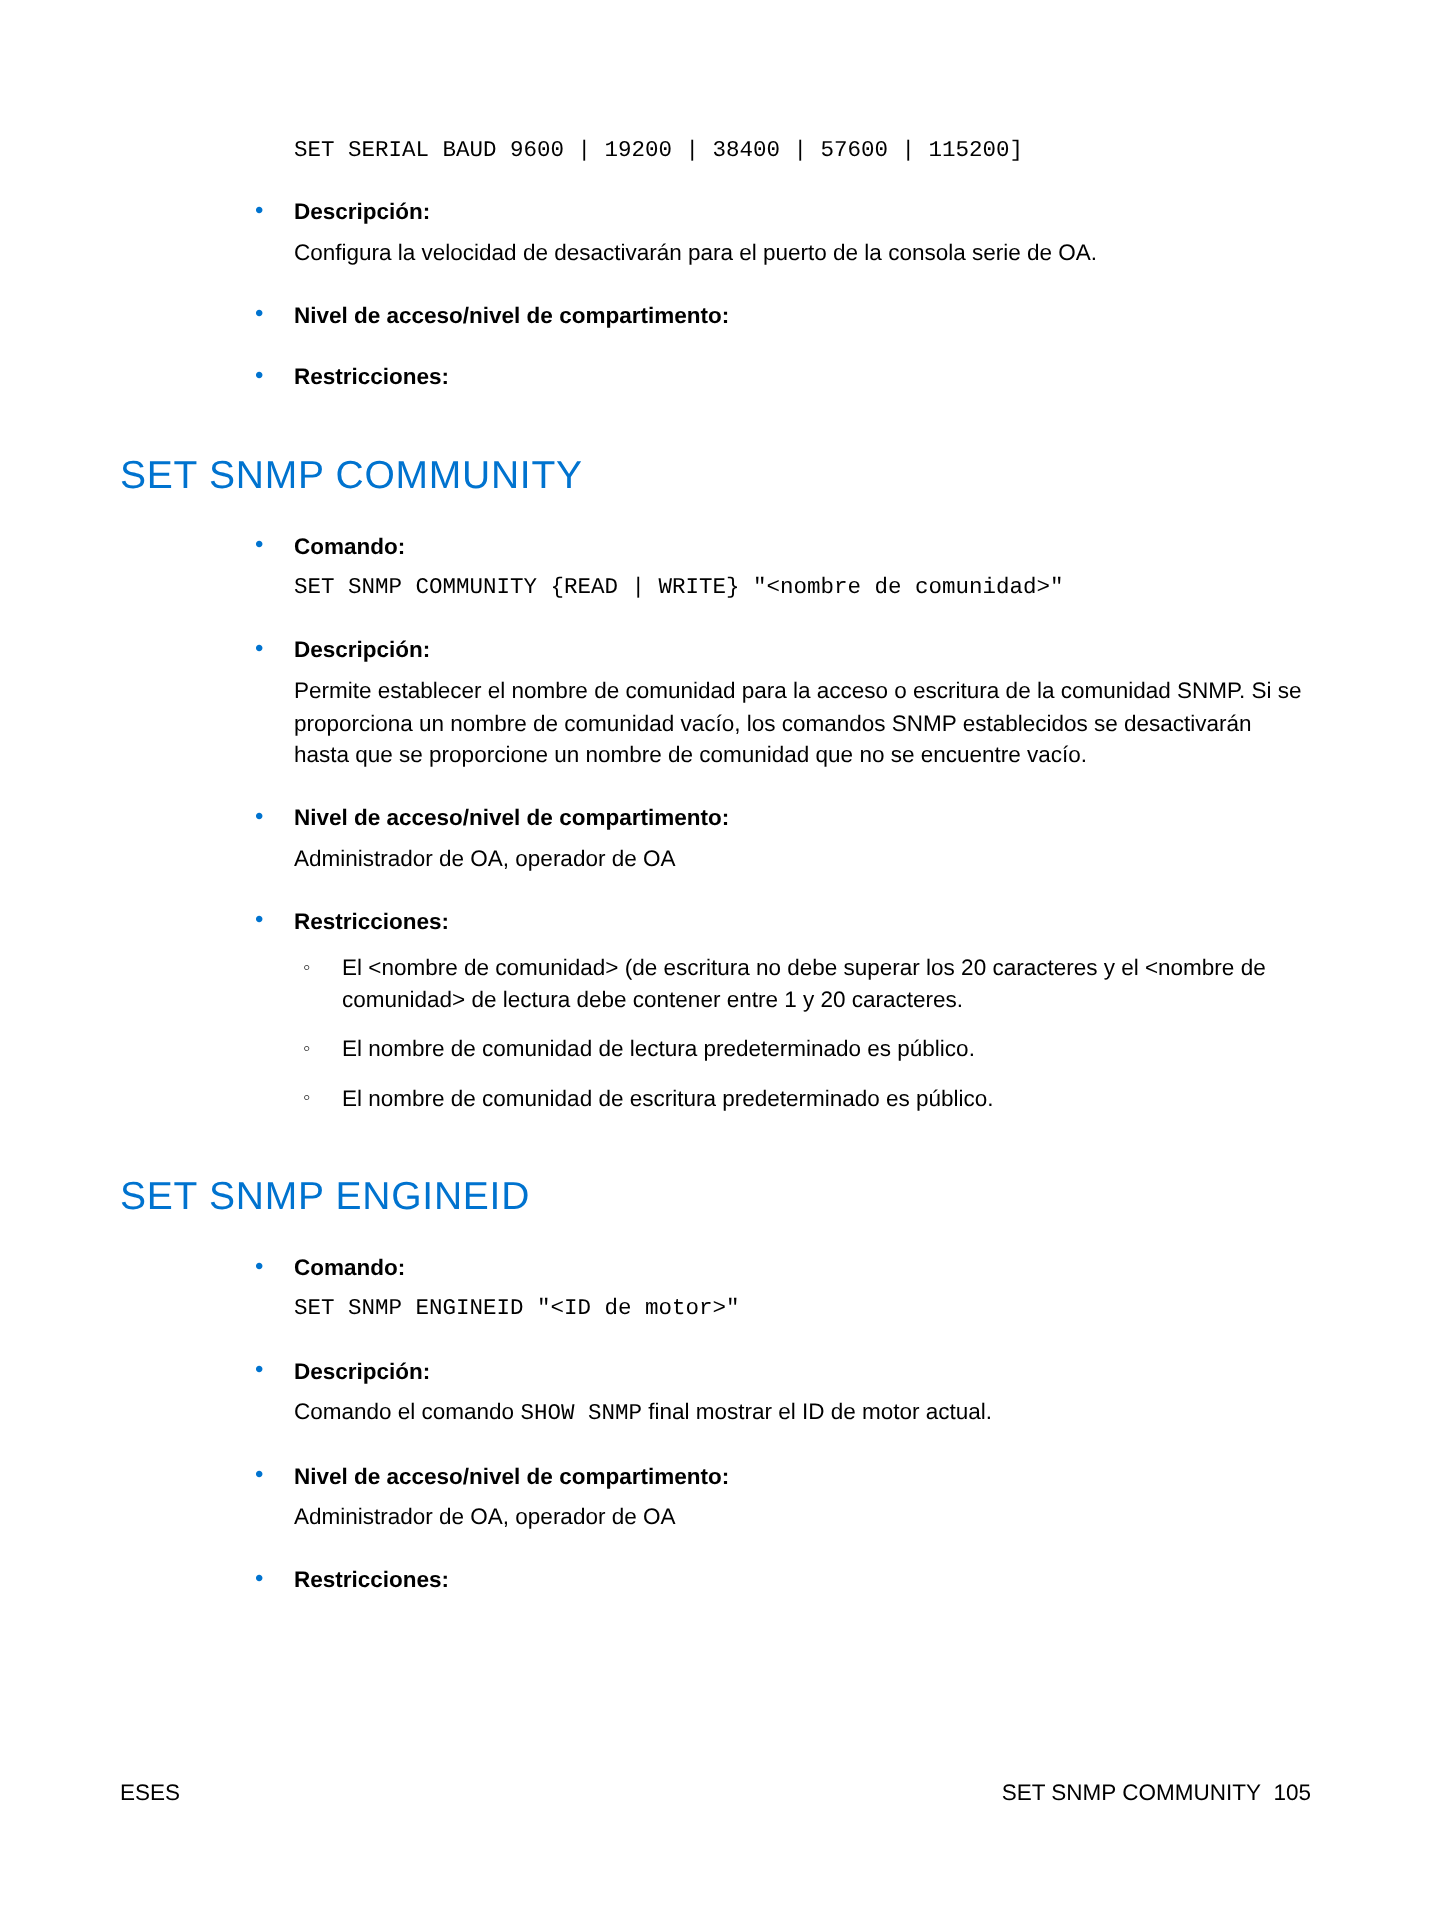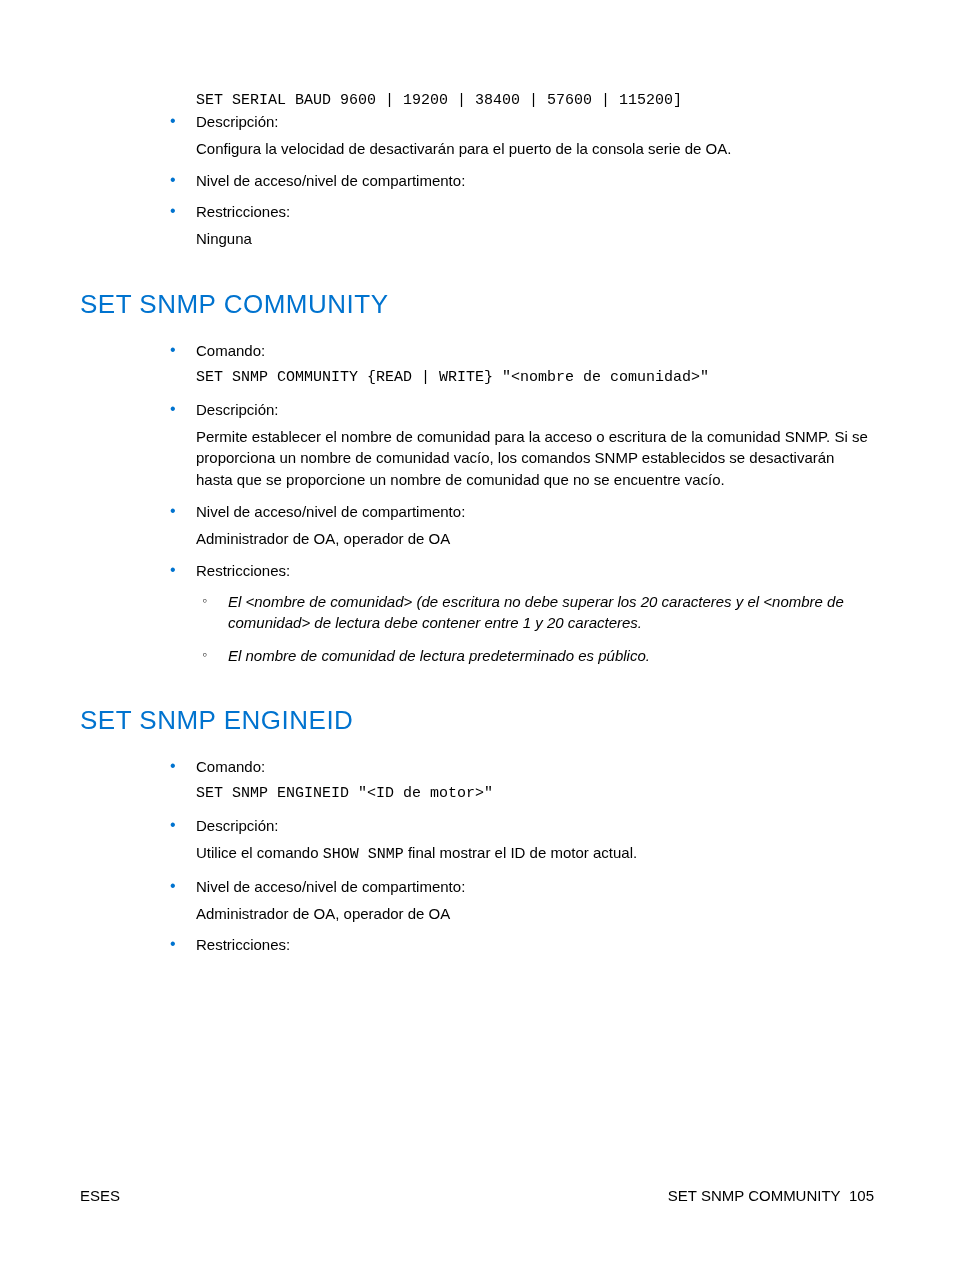--- a/index.html
+++ b/index.html
@@ -41,39 +41,39 @@
     left: 0;
     top: 0;
     color: #0073cf;
     font-size: 16px;
     line-height: 1.2;
   }
   ul.sub {
     list-style: none;
     margin-top: 10px;
     margin-left: 6px;
-    font-style: italic;
   }
   ul.sub > li {
     position: relative;
     padding-left: 26px;
     margin-bottom: 12px;
   }
   ul.sub > li::before {
     content: "◦";
     position: absolute;
     left: 0;
     top: 0;
     color: #333;
     font-size: 14px;
   }
   .label {
-    font-weight: normal;
+    font-weight: bold;
     display: block;
     margin-bottom: 6px;
+    margin-top: 20px;
   }
   .body-text {
     margin-bottom: 10px;
     margin-top: 4px;
     line-height: 1.45;
   }
   .code-line {
     margin-left: 116px;
     margin-bottom: 0;
   }
@@ -95,21 +95,20 @@
 <ul class="bullets">
   <li>
     <span class="label">Descripción:</span>
     <div class="body-text">Configura la velocidad de desactivarán para el puerto de la consola serie de OA.</div>
   </li>
   <li>
     <span class="label">Nivel de acceso/nivel de compartimento:</span>
   </li>
   <li>
     <span class="label">Restricciones:</span>
-    <div class="body-text">Ninguna</div>
   </li>
 </ul>
 
 <h2 class="section-title">SET SNMP COMMUNITY</h2>
 <ul class="bullets">
   <li>
     <span class="label">Comando:</span>
     <div class="body-text mono">SET SNMP COMMUNITY {READ | WRITE} "&lt;nombre de comunidad&gt;"</div>
   </li>
   <li>
@@ -118,34 +117,35 @@
   </li>
   <li>
     <span class="label">Nivel de acceso/nivel de compartimento:</span>
     <div class="body-text">Administrador de OA, operador de OA</div>
   </li>
   <li>
     <span class="label">Restricciones:</span>
     <ul class="sub">
       <li>El &lt;nombre de comunidad&gt; (de escritura no debe superar los 20 caracteres y el &lt;nombre de comunidad&gt; de lectura debe contener entre 1 y 20 caracteres.</li>
       <li>El nombre de comunidad de lectura predeterminado es público.</li>
+      <li>El nombre de comunidad de escritura predeterminado es público.</li>
     </ul>
   </li>
 </ul>
 
 <h2 class="section-title">SET SNMP ENGINEID</h2>
 <ul class="bullets">
   <li>
     <span class="label">Comando:</span>
     <div class="body-text mono">SET SNMP ENGINEID "&lt;ID de motor&gt;"</div>
   </li>
   <li>
     <span class="label">Descripción:</span>
     <div class="body-text">
-      <span>Utilice el comando </span><span class="mono">SHOW SNMP</span><span> final mostrar el ID de motor actual.</span>
+      <span>Comando el comando </span><span class="mono">SHOW SNMP</span><span> final mostrar el ID de motor actual.</span>
     </div>
   </li>
   <li>
     <span class="label">Nivel de acceso/nivel de compartimento:</span>
     <div class="body-text">Administrador de OA, operador de OA</div>
   </li>
   <li>
     <span class="label">Restricciones:</span>
   </li>
 </ul>

